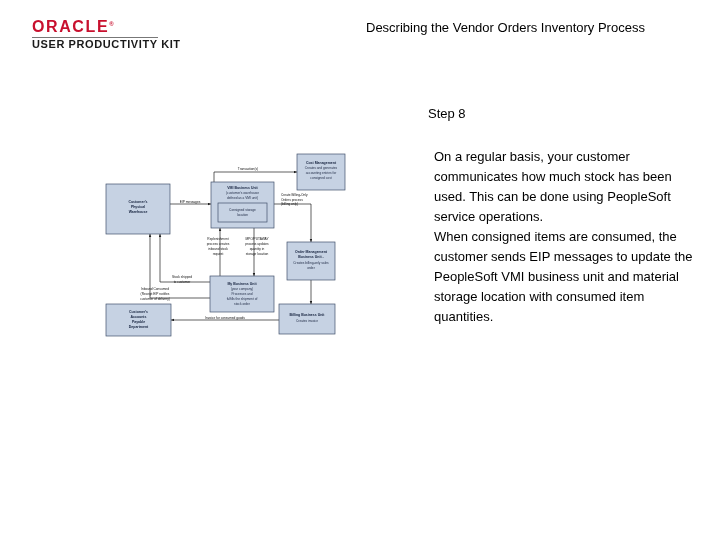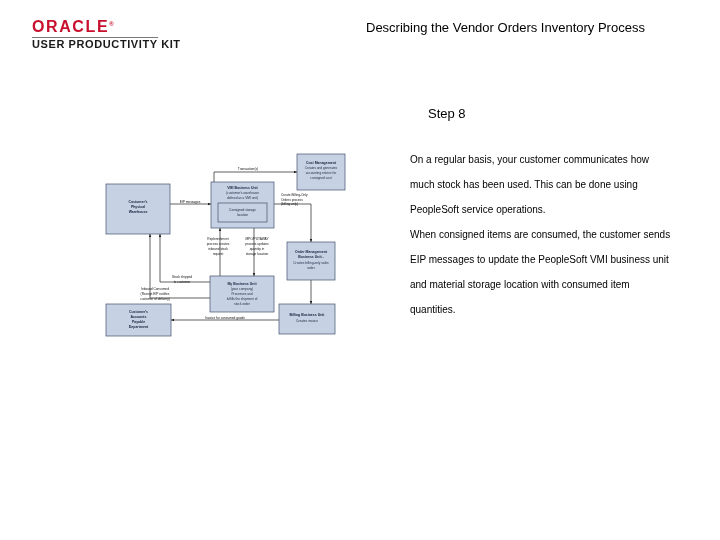--- a/index.html
+++ b/index.html
@@ -64,25 +64,25 @@
   
   #step-label {
     position: absolute;
     left: 428px;
     top: 106px;
     font-size: 13px;
     line-height: 16px;
   }
   #body-copy {
     position: absolute;
-    left: 410px;
+    left: 434px;
     top: 147px;
     width: 262px;
-    font-size: 10px;
-    line-height: 25px;
+    font-size: 13px;
+    line-height: 20px;
     white-space: pre-line;
   }
 
   
   #diagram-wrap {
     position: absolute;
     left: 98px;
     top: 148px;
     width: 252px;
     height: 196px;

